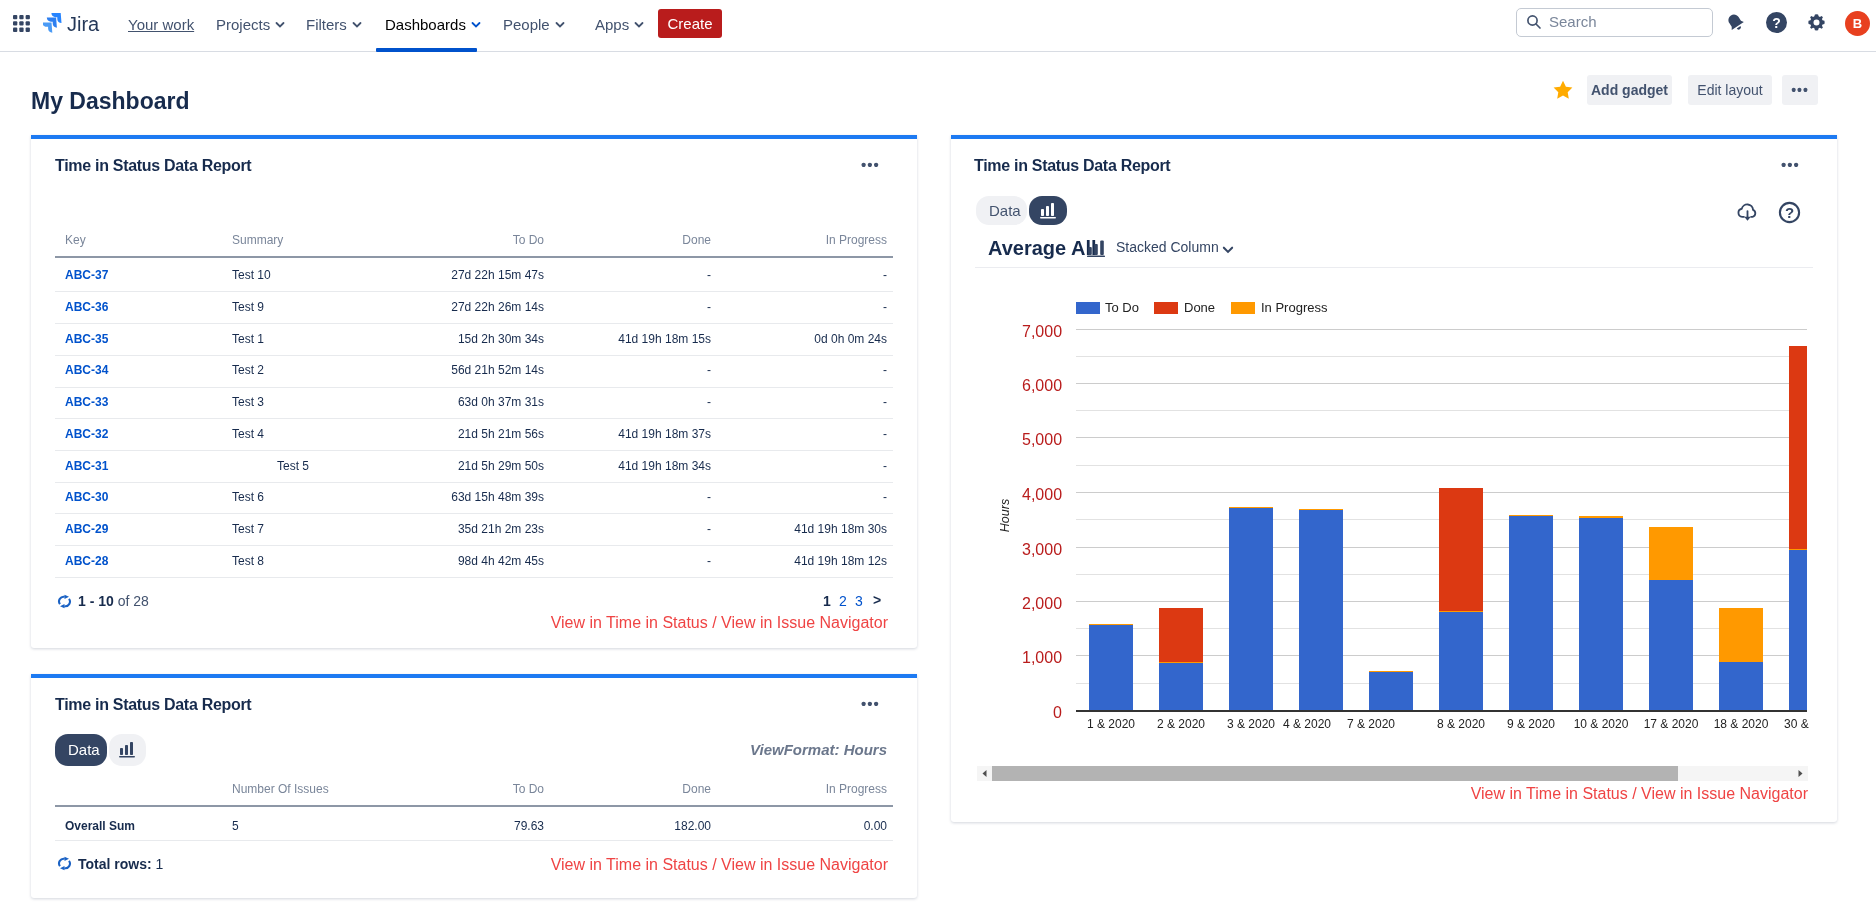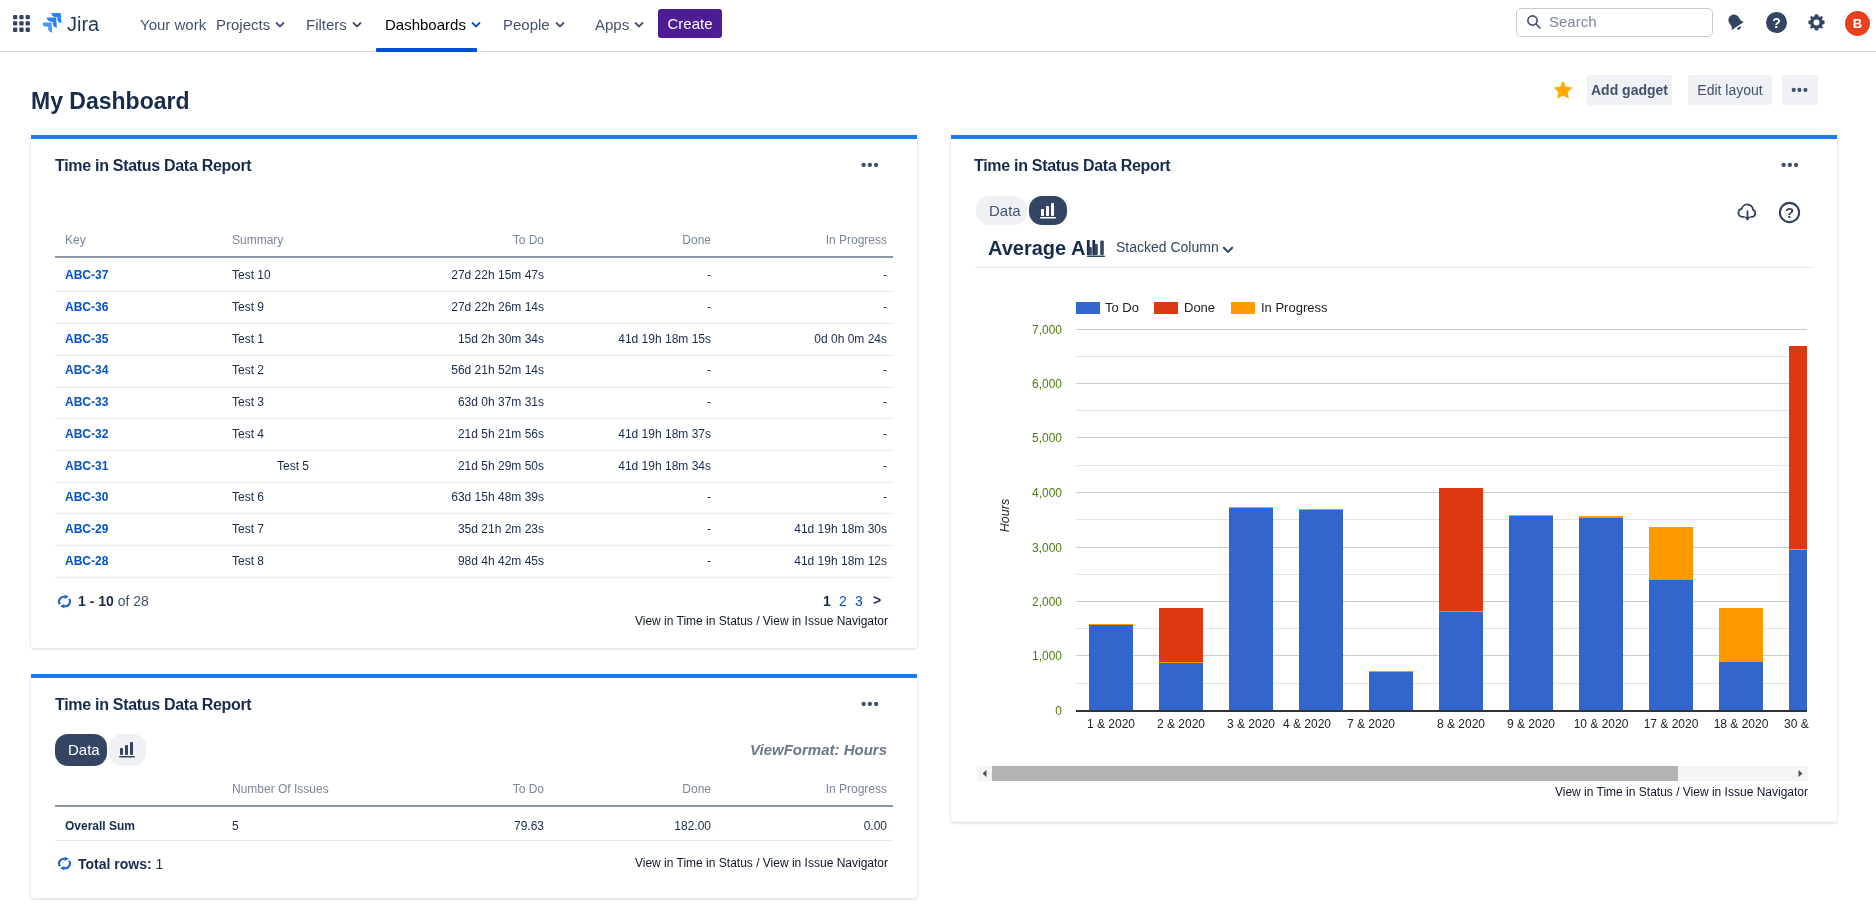--- a/index.html
+++ b/index.html
@@ -5,21 +5,21 @@
 * { margin:0; padding:0; box-sizing:border-box; }
 html,body { width:1876px; height:904px; background:#fff; font-family:"Liberation Sans", sans-serif; overflow:hidden; position:relative; }
 .abs { position:absolute; }
 
 
 #nav { position:absolute; top:0; left:0; width:1876px; height:52px; background:#fff; border-bottom:1px solid #D8DCE3; }
 .navitem { position:absolute; top:0; height:52px; line-height:50px; font-size:15px; color:#42526E; font-weight:500; white-space:nowrap; }
 .navitem.active { color:#000000; }
 .chev { display:inline-block; width:10px; height:10px; margin-left:5px; }
 #dash-underline { position:absolute; left:376px; top:48px; width:101px; height:4px; background:#0052CC; border-radius:1px; }
-#createbtn { position:absolute; left:658px; top:9px; width:64px; height:29px; background:#4c1d95; border-radius:3px; color:#fff; font-size:15px; font-weight:500; text-align:center; line-height:29px; }
+#createbtn { position:absolute; left:658px; top:9px; width:64px; height:29px; background:#b91c1c; border-radius:3px; color:#fff; font-size:15px; font-weight:500; text-align:center; line-height:29px; }
 #search { position:absolute; left:1516px; top:8px; width:197px; height:29px; border:1.5px solid #C4CAD3; border-radius:5px; background:#fff; }
 #search .ph { position:absolute; left:32px; top:4px; font-size:15px; color:#7A869A; }
 #avatar { position:absolute; left:1845px; top:11px; width:25px; height:25px; border-radius:50%; background:#E8401F; color:#fff; font-size:13px; font-weight:700; text-align:center; line-height:25px; }
 
 
 #pagetitle { position:absolute; left:31px; top:88px; font-size:23px; font-weight:600; color:#172B4D; letter-spacing:0px; }
 .hbtn { position:absolute; top:75px; height:30px; background:#F0F1F4; border-radius:3px; color:#42526E; font-size:14px; text-align:center; line-height:30px; }
 
 
 .card { position:absolute; background:#fff; border-top:4px solid #1D7AF2; box-shadow:0 1px 3px rgba(9,30,66,0.18); border-radius:0 0 3px 3px; }
@@ -29,33 +29,33 @@
 .cardtitle { position:absolute; font-size:16px; font-weight:700; color:#172B4D; letter-spacing:-0.3px; }
 .dots3 { position:absolute; color:#42526E; font-size:15px; font-weight:700; letter-spacing:1px; }
 
 
 .th { position:absolute; font-size:12px; color:#7A869A; font-weight:400; white-space:nowrap; }
 .td { position:absolute; font-size:12px; color:#172B4D; white-space:nowrap; }
 .td a { color:#0052CC; font-weight:700; text-decoration:none; }
 .r { text-align:right; }
 .hline { position:absolute; height:2px; background:#8D97A6; }
 .rline { position:absolute; height:1px; background:#E8EAED; }
-.viewlink { position:absolute; font-size:12px; color:#0f172a; white-space:nowrap; }
+.viewlink { position:absolute; font-size:16px; color:#ef4444; white-space:nowrap; }
 .pgnum { font-size:14px; }
 
 
 .tab { position:absolute; border-radius:13px; }
 .tab.dark { background:#344563; }
 .tab.light { background:#F0F1F4; }
 
 
 .grid { position:absolute; height:1px; background:#E2E2E2; }
 .grid.major { background:#CCCCCC; }
 .bar { position:absolute; }
-.ylab { position:absolute; font-size:12px; color:#4d7c0f; text-align:right; width:40px; }
+.ylab { position:absolute; font-size:16px; color:#b91c1c; text-align:right; width:40px; }
 .xlab { position:absolute; font-size:12px; color:#222; text-align:center; white-space:nowrap; }
 .leg { position:absolute; font-size:13px; color:#222; }
 .legsw { position:absolute; width:24px; height:12px; }
 </style>
 </head>
 <body>
 
 <div id="nav">
   <svg class="abs" style="left:13px;top:15px" width="17" height="17" viewBox="0 0 17 17">
     <g fill="#344563">
@@ -70,21 +70,21 @@
         <rect x="12.6" y="12.6" width="4.3" height="4.3" rx="1"></rect>
     </g>
   </svg>
   <svg class="abs" style="left:43px;top:13px" width="19" height="21" viewBox="0 0 19 21">
     <path d="M18.5 0 H9.2 C9.2 2.3 11.1 4.2 13.4 4.2 H15.1 V5.9 C15.1 8.2 17 10.1 19.3 10.1 Z" fill="#2684FF" transform="translate(-0.8,0)"></path>
     <path d="M13.9 4.6 H4.6 C4.6 6.9 6.5 8.8 8.8 8.8 H10.5 V10.5 C10.5 12.8 12.4 14.7 14.7 14.7 Z" fill="#2D7FF0" transform="translate(-0.8,0)"></path>
     <path d="M9.3 9.2 H0 C0 11.5 1.9 13.4 4.2 13.4 H5.9 V15.1 C5.9 17.4 7.8 19.3 10.1 19.3 Z" fill="#4B9BF5" transform="translate(-0.8,0.4)"></path>
   </svg>
   <div class="abs" style="left:67px;top:13px;font-size:20px;font-weight:500;color:#253858;">Jira</div>
 
-  <div class="navitem" style="left:140px;">Your work</div>
+  <div class="navitem" style="left:128px;text-decoration:underline;">Your work</div>
   <div class="navitem" style="left:216px;">Projects<svg class="chev" viewBox="0 0 10 10">
         <path d="M1.5 3 L5 6.5 L8.5 3" stroke="#42526E" stroke-width="1.8" fill="none" stroke-linecap="round"></path>
       </svg></div>
   <div class="navitem" style="left:306px;">Filters<svg class="chev" viewBox="0 0 10 10">
         <path d="M1.5 3 L5 6.5 L8.5 3" stroke="#42526E" stroke-width="1.8" fill="none" stroke-linecap="round"></path>
       </svg></div>
   <div class="navitem active" style="left:385px;">Dashboards<svg class="chev" viewBox="0 0 10 10">
         <path d="M1.5 3 L5 6.5 L8.5 3" stroke="#0052CC" stroke-width="1.8" fill="none" stroke-linecap="round"></path>
       </svg></div>
   <div class="navitem" style="left:503px;">People<svg class="chev" viewBox="0 0 10 10">

